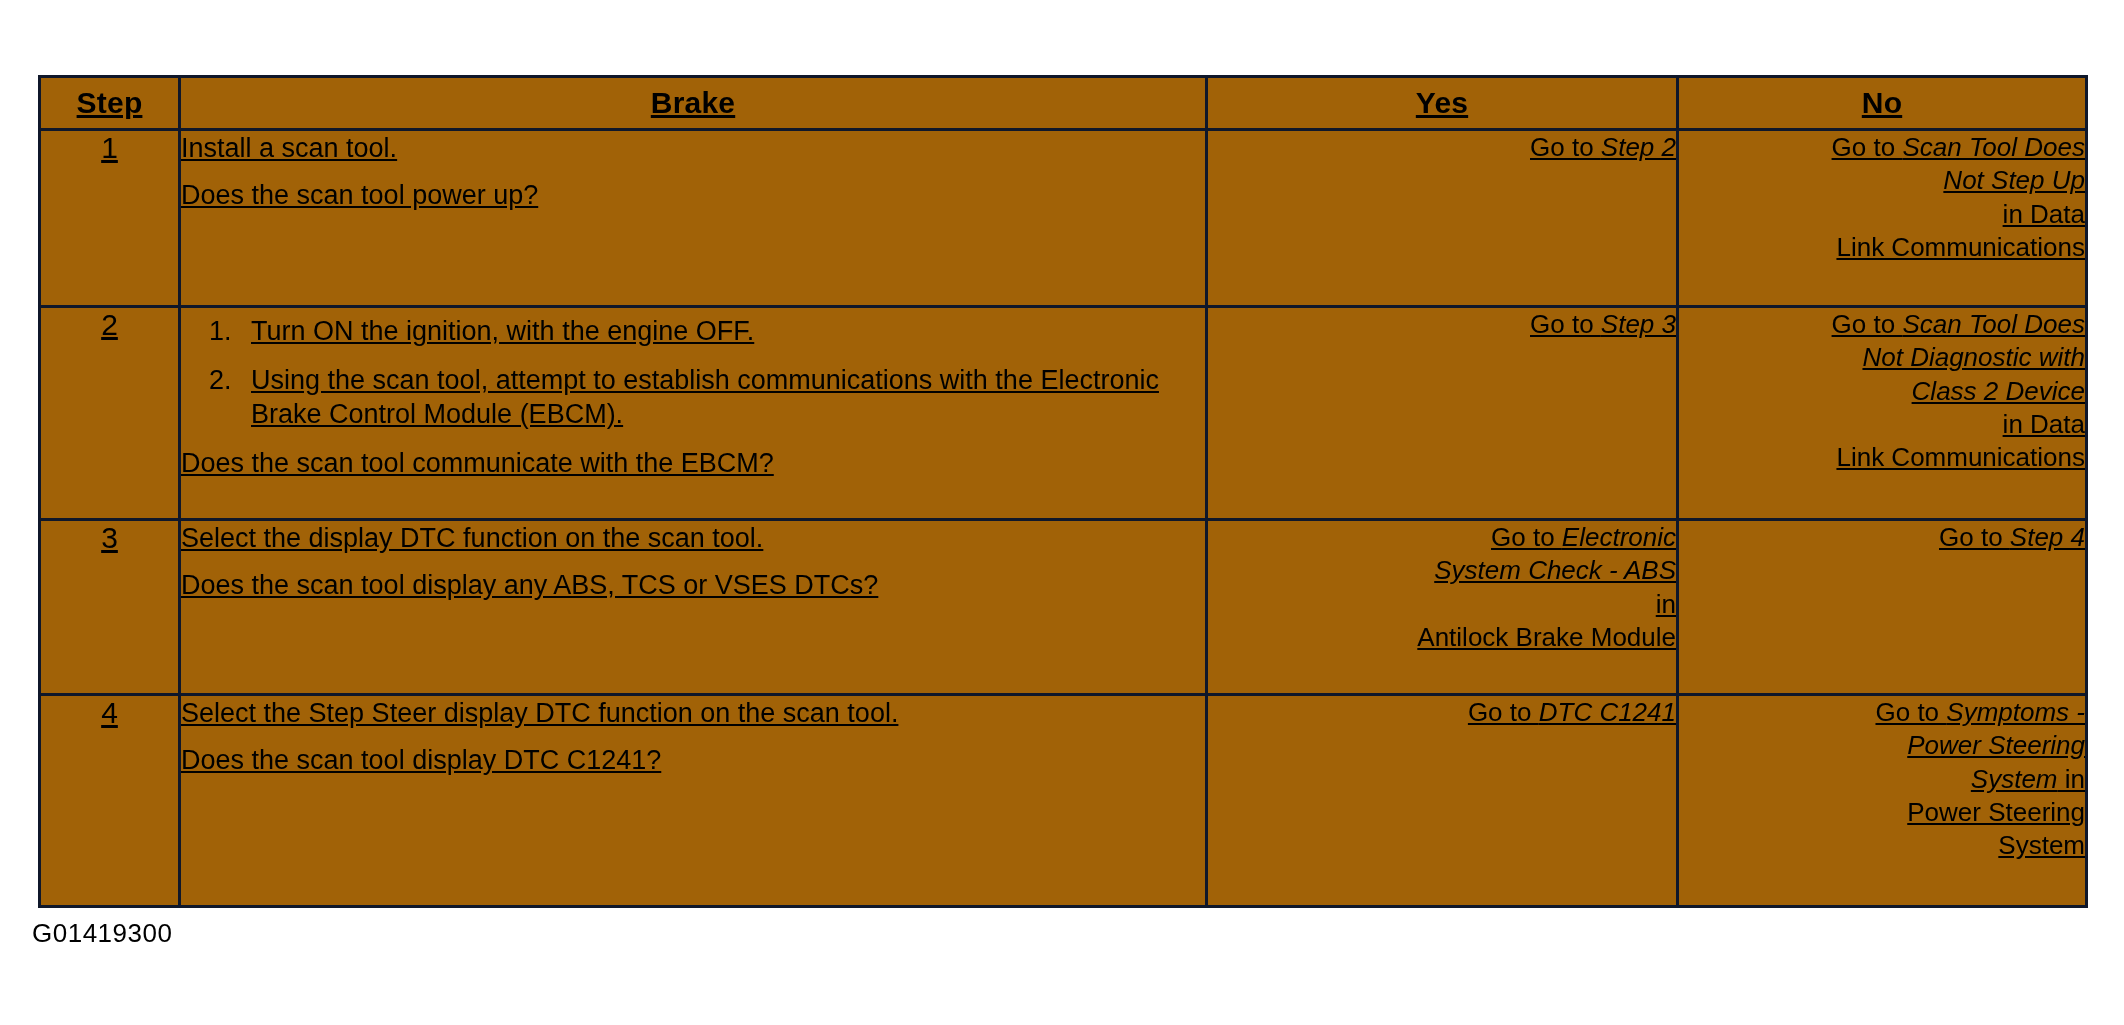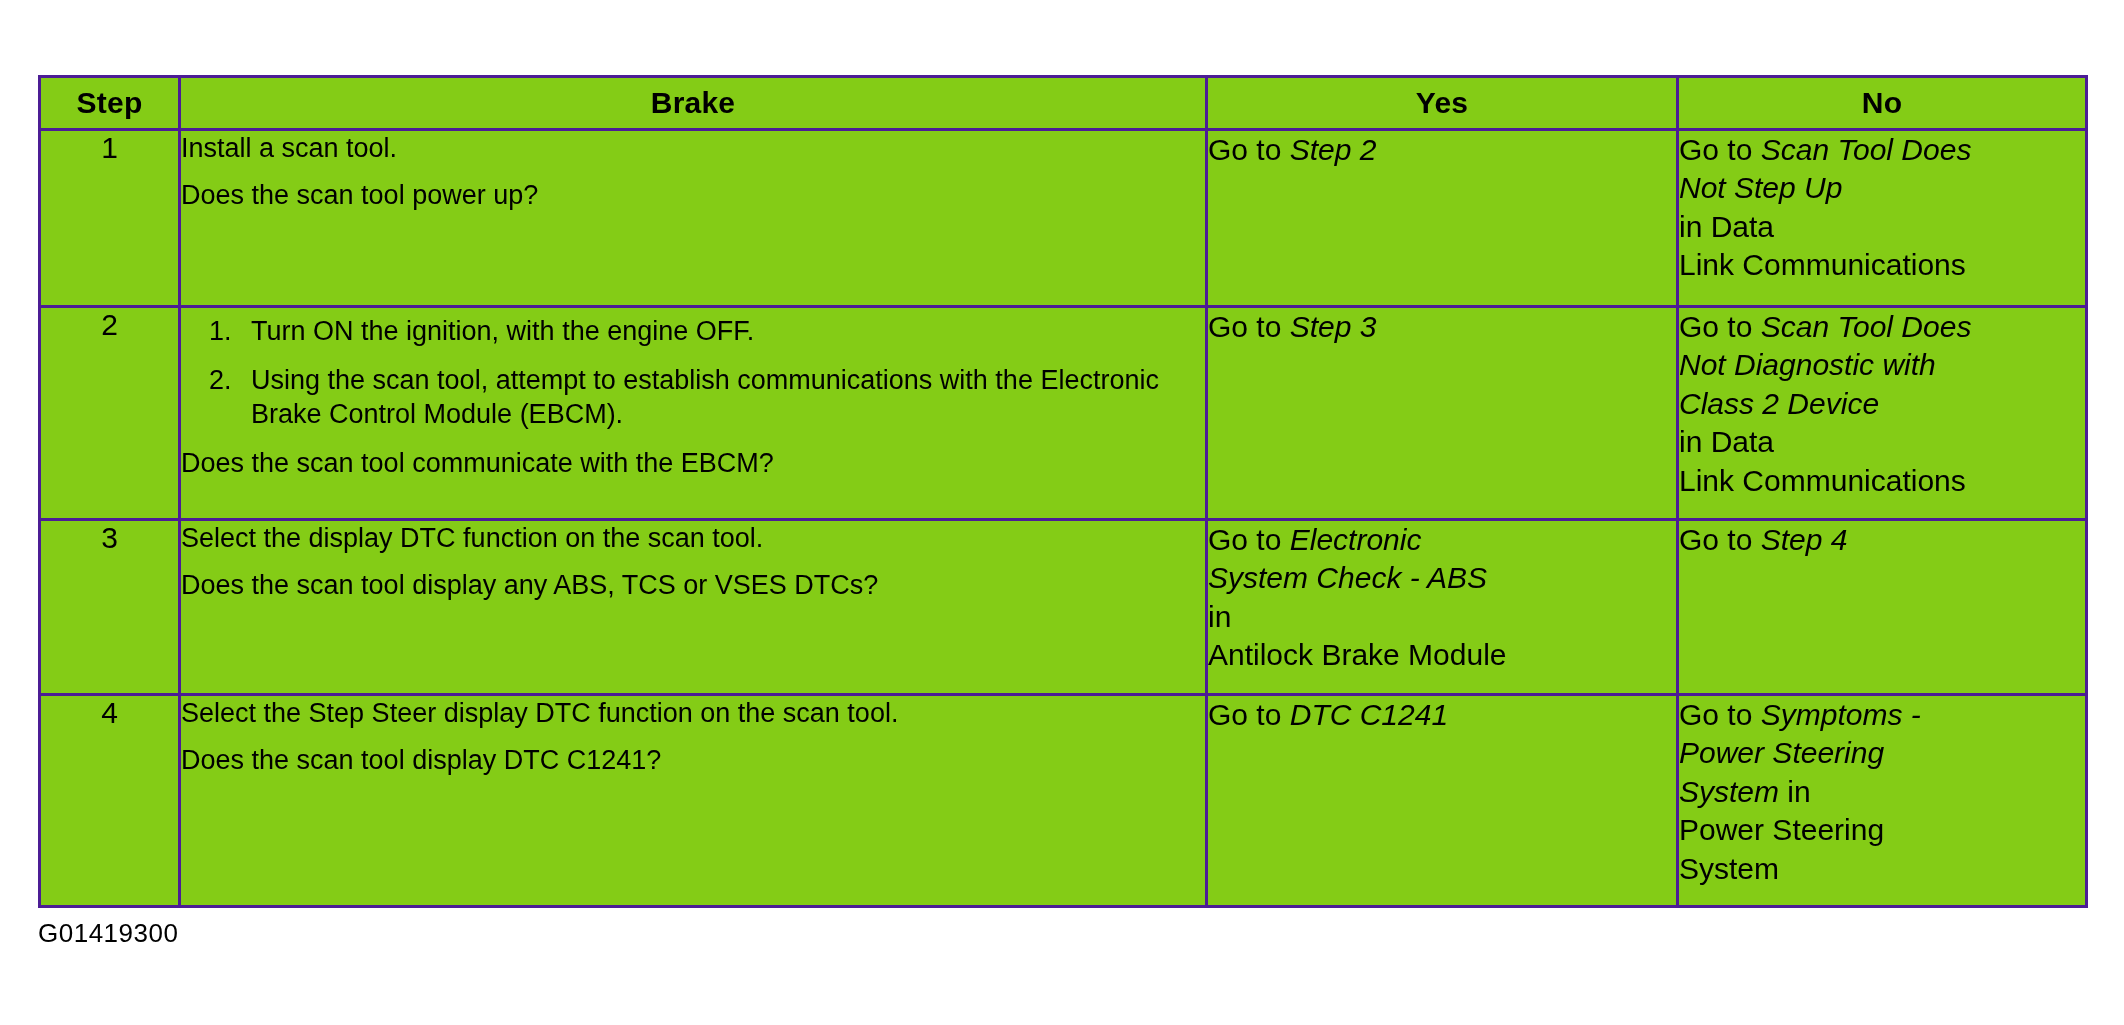--- a/index.html
+++ b/index.html
@@ -33,24 +33,25 @@
 
   table.diag {
     border-collapse: collapse;
     width: 2047px;
     table-layout: fixed;
     background: #ffffff;
   }
 
   table.diag td,
   table.diag th {
-    border: 3px solid #4c1d95;
+    border: 3px solid #0f172a;
     padding: 0;
     vertical-align: top;
-    background: #84cc16;
+    background: #a16207;
+    text-decoration: underline;
   }
 
   
   col.c-step   { width: 140px; }
   col.c-action { width: 1027px; }
   col.c-yes    { width: 471px; }
   col.c-no     { width: 409px; }
 
   
   tr.head th {
@@ -72,23 +73,23 @@
 
   td.action-cell {
     padding: 10px 16px 12px 16px;
     vertical-align: top;
     font-size: 27px;
     line-height: 1.30;
   }
 
   td.branch-cell {
     padding: 8px 12px 10px 12px;
-    text-align: left;
+    text-align: right;
     vertical-align: bottom;
-    font-size: 30px;
+    font-size: 26px;
     line-height: 1.28;
   }
 
   td.branch-cell.top-align {
     vertical-align: top;
   }
 
   .line { display: block; white-space: nowrap; }
   .ital { font-style: italic; }
 
@@ -111,21 +112,21 @@
 
   
   tr.r1 { height: 177px; }
   tr.r2 { height: 213px; }
   tr.r3 { height: 175px; }
   tr.r4 { height: 212px; }
 
   
   .figure-id {
     position: absolute;
-    left: 38px;
+    left: 32px;
     top: 918px;
     font-size: 26px;
     letter-spacing: 0.5px;
     color: #000000;
   }
 </style>
 </head>
 <body>
 
 <div class="page">

